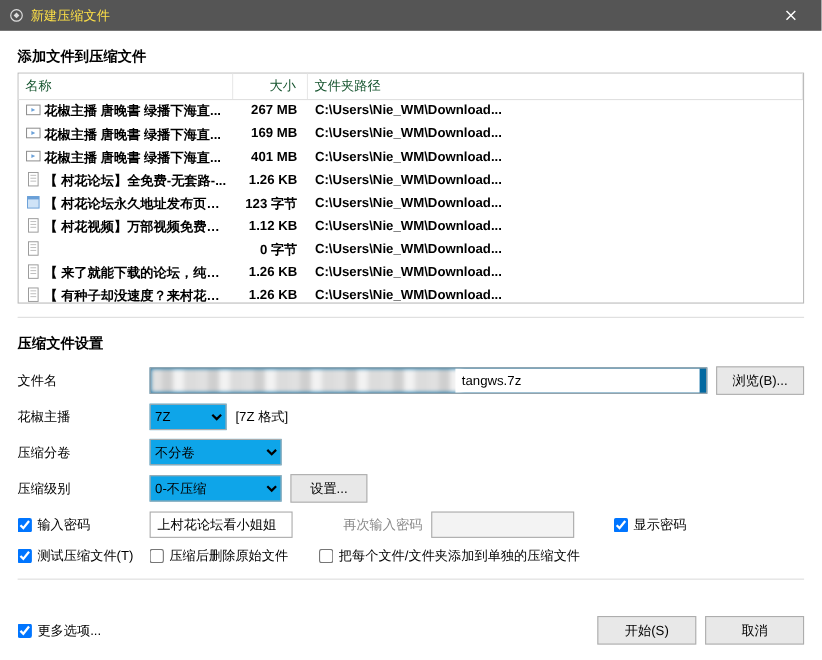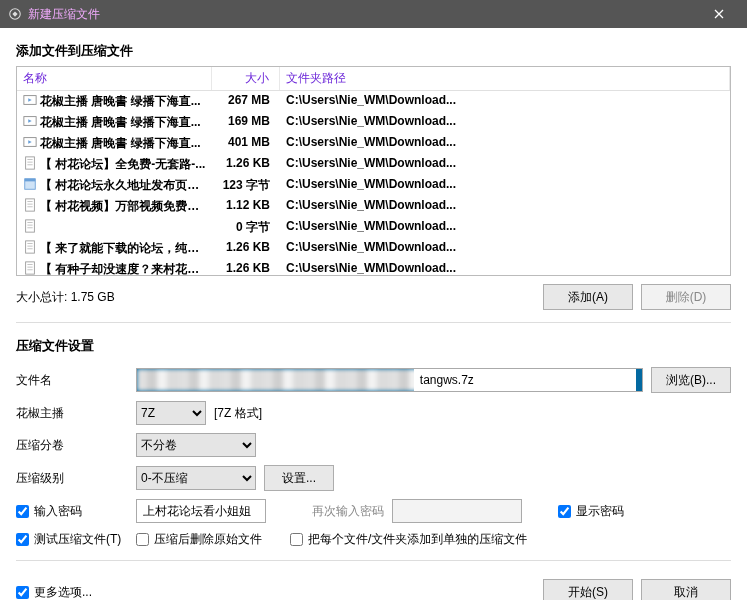--- a/index.html
+++ b/index.html
@@ -1,41 +1,41 @@
 <!DOCTYPE html>
 <html><head>
 <meta charset="utf-8">
 <style>
 * { box-sizing: border-box; margin: 0; padding: 0; }
 body { font-family: "Microsoft YaHei", "Segoe UI", sans-serif; font-size: 12px; background: #fff; width: 747px; height: 600px; overflow: hidden; display: flex; flex-direction: column; }
-.titlebar { background: #555; color: #f0abfc; height: 28px; display: flex; align-items: center; padding: 0 8px; }
+.titlebar { background: #555; color: #fde047; height: 28px; display: flex; align-items: center; padding: 0 8px; }
 .titlebar-icon { width: 14px; height: 14px; margin-right: 6px; display: inline-flex; }
 .titlebar-title { flex: 1; font-size: 12px; }
 .titlebar-close { width: 40px; height: 28px; display: flex; align-items: center; justify-content: center; cursor: pointer; }
 .content { flex: 1; padding: 10px 16px 14px 16px; display: flex; flex-direction: column; color: #000; }
 .section-head { font-weight: bold; font-size: 13px; margin: 4px 0 6px 0; }
 .filelist-wrap { border: 1px solid #bbb; height: 210px; display: flex; flex-direction: column; }
-.filelist-header { display: flex; background: #fff; border-bottom: 1px solid #e0e0e0; font-size: 12px; color: #6d28d9; }
+.filelist-header { display: flex; background: #fff; border-bottom: 1px solid #e0e0e0; font-size: 12px; color: #14532d; }
 .filelist-header > div { padding: 3px 6px; border-right: 1px solid #e8e8e8; }
 .col-name { flex: 0 0 195px; }
 .col-size { flex: 0 0 68px; text-align: right; padding-right: 10px !important; }
 .col-path { flex: 1; }
 .filelist-body { flex: 1; overflow-y: scroll; }
 .filerow { display: flex; font-size: 12px; font-weight: bold; }
 .filerow > div { padding: 2px 6px; white-space: nowrap; overflow: hidden; text-overflow: ellipsis; }
 .file-icon { width: 14px; height: 14px; display: inline-block; margin-right: 3px; vertical-align: -2px; }
 .totals-row { display: flex; align-items: center; margin-top: 8px; gap: 8px; }
 .totals-text { flex: 1; font-size: 12px; }
 .btn { min-width: 90px; height: 26px; border: 1px solid #adadad; background: #e8e8e8; font-family: inherit; font-size: 12px; padding: 0 12px; cursor: pointer; }
 .btn:disabled { color: #888; background: #f2f2f2; cursor: default; }
 .settings-grid { display: grid; grid-template-columns: 120px 1fr; row-gap: 8px; align-items: center; margin-top: 6px; }
 .label { font-size: 12px; }
 input[type=text].field { height: 24px; border: 1px solid #aaa; padding: 0 6px; font-family: inherit; font-size: 12px; background: #fff; }
 input[type=text].field:disabled { background: #f3f3f3; color: #aaa; }
-select.sel { height: 24px; border: 1px solid #aaa; font-family: inherit; font-size: 12px; background: #e5e5e5; }
+select.sel { height: 24px; border: 1px solid #aaa; font-family: inherit; font-size: 12px; background: #0ea5e9; }
 .filename-row { display: flex; align-items: center; gap: 8px; }
 .filename-input-wrap { flex: 1; position: relative; height: 24px; border: 1px solid #aaa; background: #0369a1; display: flex; align-items: center; overflow: hidden; }
 .blur-overlay { position: absolute; left: 0; top: 0; height: 100%; width: 56%; background: repeating-linear-gradient(90deg,#e0e0e0 0 10px,#cfcfcf 10px 20px,#f2f2f2 20px 30px,#dcdcdc 30px 42px); filter: blur(2px); }
 .filename-visible { position: absolute; right: 6px; top: 0; height: 100%; display: flex; align-items: center; background: #fff; padding-left: 6px; width: 44%; }
 .row-flex { display: flex; align-items: center; gap: 8px; }
 .checkbox-row { display: flex; align-items: center; gap: 5px; font-size: 12px; }
 .checkbox-row input { width: 13px; height: 13px; }
 .hr { border: none; border-top: 1px solid #ddd; margin: 12px 0 10px 0; }
 .bottom-row { display: flex; align-items: center; gap: 8px; margin-top: auto; padding-top: 8px; }
 .compact-select { width: 120px; }
@@ -147,25 +147,20 @@
                 <line x1="5" y1="4" x2="11" y2="4" stroke="#bbb"></line>
                 <line x1="5" y1="7" x2="11" y2="7" stroke="#bbb"></line>
                 <line x1="5" y1="10" x2="11" y2="10" stroke="#bbb"></line>
               </svg></span><span>【 有种子却没速度？来村花论...</span></div>
           <div class="col-size">1.26 KB</div>
           <div class="col-path">C:\Users\Nie_WM\Download...</div>
         </div>
       </div>
   </div>
 
-  <div class="totals-row">
-    <div class="totals-text">大小总计: 1.75 GB</div>
-    <button class="btn">添加(A)</button>
-    <button class="btn" disabled="">删除(D)</button>
-  </div>
 
   <hr class="hr">
 
   <div class="section-head">压缩文件设置</div>
 
   <div class="settings-grid">
 
     <div class="label">文件名</div>
     <div class="filename-row">
       <div class="filename-input-wrap">

